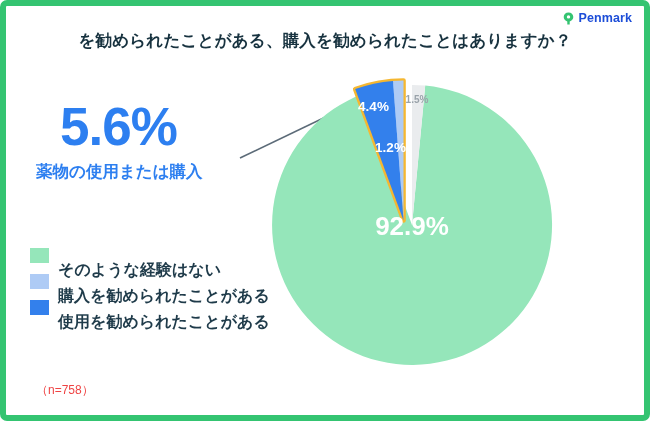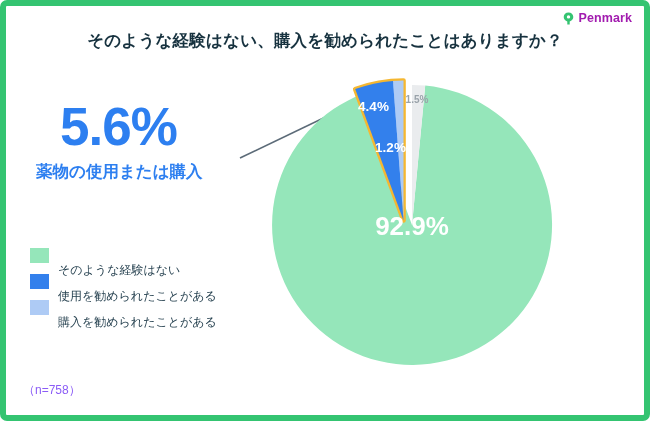--- a/index.html
+++ b/index.html
@@ -37,21 +37,21 @@
     gap: 4px;
   }
   .brand-mark {
     display: block;
     width: 11px;
     height: 13px;
   }
   .brand-name {
     font-size: 12.5px;
     font-weight: bold;
-    color: #a21caf;
+    color: #1d4ed8;
     letter-spacing: 0.1px;
     white-space: nowrap;
   }
   
   .title {
     position: absolute;
     top: 30px;
     left: 0;
     width: 650px;
     text-align: center;
@@ -96,33 +96,33 @@
     height: 25px;
     margin-bottom: 1px;
   }
   .legend-swatch {
     width: 19px;
     height: 15px;
     flex: 0 0 auto;
     margin-right: 9px;
   }
   .legend-label {
-    font-size: 12px;
-    font-weight: normal;
+    font-size: 16px;
+    font-weight: bold;
     color: #1F3B4A;
     white-space: nowrap;
     margin-top: 29px;
   }
   
   .sample-size {
     position: absolute;
-    left: 23px;
+    left: 36px;
     bottom: 22px;
     font-size: 12px;
-    color: #8b5cf6;
+    color: #ef4444;
   }
   
   .chart {
     position: absolute;
     left: 236px;
     top: 58px;
     width: 390px;
     height: 350px;
   }
   .chart svg { display: block; }
@@ -139,41 +139,41 @@
   <div class="frame"></div>
 
   <div class="brand">
     <svg class="brand-mark" viewBox="0 0 11 13">
       <path d="M5.5 0.4 C2.7 0.4 0.7 2.4 0.7 5.0 C0.7 7.2 2.3 8.9 4.3 9.4 L4.3 12.6 L6.7 12.6 L6.7 9.4 C8.7 8.9 10.3 7.2 10.3 5.0 C10.3 2.4 8.3 0.4 5.5 0.4 Z" fill="#34C471"></path>
       <circle cx="5.5" cy="4.9" r="1.7" fill="#ffffff"></circle>
     </svg>
     <span class="brand-name">Penmark</span>
   </div>
 
-  <div class="title">そのような経験はない、購入を勧められたことはありますか？</div>
+  <div class="title">を勧められたことがある、購入を勧められたことはありますか？</div>
 
   <div class="callout">
     <div class="callout-value">5.6%</div>
     <div class="callout-desc">
       <span>薬物の使用または購入</span>
     </div>
   </div>
 
   <div class="legend">
     <div class="legend-item">
       <span class="legend-swatch" style="background:#95E6BA"></span>
       <span class="legend-label">そのような経験はない</span>
     </div>
     <div class="legend-item">
+      <span class="legend-swatch" style="background:#AECBF5"></span>
+      <span class="legend-label">購入を勧められたことがある</span>
+    </div>
+    <div class="legend-item">
       <span class="legend-swatch" style="background:#3380EC"></span>
       <span class="legend-label">使用を勧められたことがある</span>
-    </div>
-    <div class="legend-item">
-      <span class="legend-swatch" style="background:#AECBF5"></span>
-      <span class="legend-label">購入を勧められたことがある</span>
     </div>
   </div>
 
   <div class="sample-size">（n=758）</div>
 
   <div class="chart">
     <svg width="390" height="350" viewBox="0 0 390 350">
 
       <line x1="4" y1="100" x2="100" y2="54" stroke="#5C6B78" stroke-width="1.6"></line>
 

